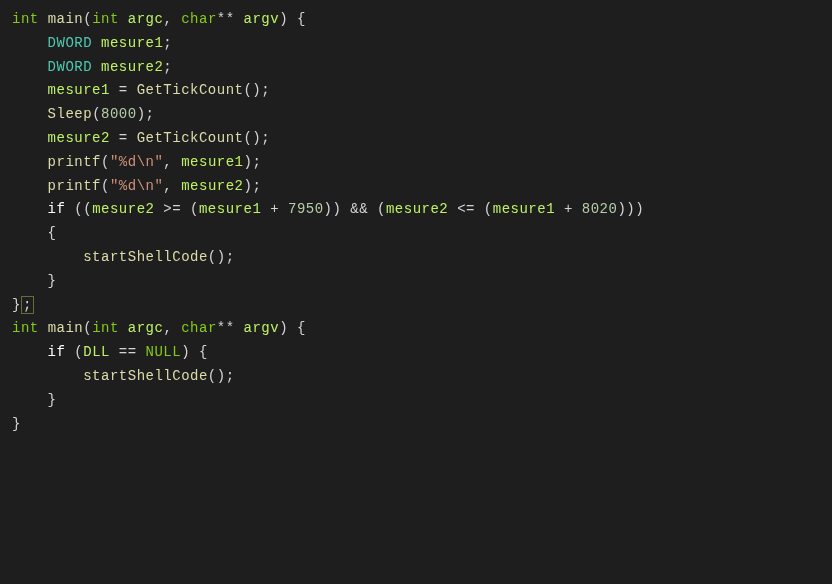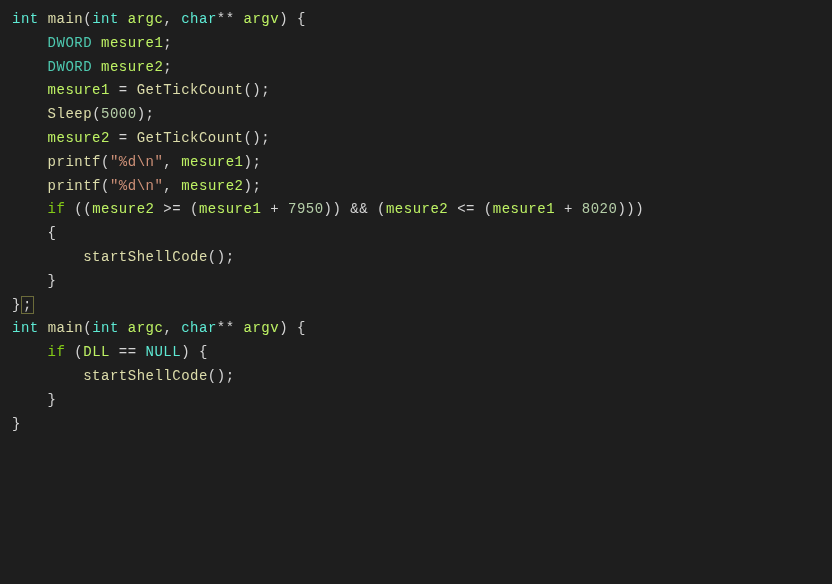--- a/index.html
+++ b/index.html
@@ -22,42 +22,42 @@
     .line {
       white-space: pre;
       position: relative;
     }
     .comment { color: #608b4e; }
     .comment-highlight {
       color: #608b4e;
       border: 1px solid #6b6b3a;
       padding: 0 1px;
     }
-    .keyword { color: #5eead4; }
+    .keyword { color: #84cc16; }
     .type { color: #4ec9b0; }
     .function { color: #dcdcaa; }
     .string { color: #ce9178; }
     .number { color: #b5cea8; }
     .variable { color: #bef264; }
     .punct { color: #d4d4d4; }
-    .macro { color: #84cc16; margin-top: 14px; }
+    .macro { color: #ffffff; margin-top: 14px; }
     .semi-highlight {
       border: 1px solid #6b6b3a;
       padding: 0 1px;
     }
   </style>
 </head>
 <body>
 
 <div>
 <div class="line"><span class="keyword">int</span><span class="punct"> </span><span class="function">main</span><span class="punct">(</span><span class="keyword">int</span><span class="variable"> argc</span><span class="punct">, </span><span class="keyword">char</span><span class="punct">**</span><span class="variable"> argv</span><span class="punct">) {</span></div>
 <div class="line"><span class="punct">    </span><span class="type">DWORD</span><span class="variable"> mesure1</span><span class="punct">;</span></div>
 <div class="line"><span class="punct">    </span><span class="type">DWORD</span><span class="variable"> mesure2</span><span class="punct">;</span></div>
 <div class="line"><span class="punct">    </span><span class="variable">mesure1</span><span class="punct"> = </span><span class="function">GetTickCount</span><span class="punct">();</span></div>
-<div class="line"><span class="punct">    </span><span class="function">Sleep</span><span class="punct">(</span><span class="number">5000</span><span class="punct">);</span></div>
+<div class="line"><span class="punct">    </span><span class="function">Sleep</span><span class="punct">(</span><span class="number">8000</span><span class="punct">);</span></div>
 <div class="line"><span class="punct">    </span><span class="variable">mesure2</span><span class="punct"> = </span><span class="function">GetTickCount</span><span class="punct">();</span></div>
 <div class="line"><span class="punct">    </span><span class="function">printf</span><span class="punct">(</span><span class="string">"%d\n"</span><span class="punct">, </span><span class="variable">mesure1</span><span class="punct">);</span></div>
 <div class="line"><span class="punct">    </span><span class="function">printf</span><span class="punct">(</span><span class="string">"%d\n"</span><span class="punct">, </span><span class="variable">mesure2</span><span class="punct">);</span></div>
 <div class="line"><span class="punct">    </span><span class="macro">if</span><span class="punct"> ((</span><span class="variable">mesure2</span><span class="punct"> &gt;= (</span><span class="variable">mesure1</span><span class="punct"> + </span><span class="number">7950</span><span class="punct">)) &amp;&amp; (</span><span class="variable">mesure2</span><span class="punct"> &lt;= (</span><span class="variable">mesure1</span><span class="punct"> + </span><span class="number">8020</span><span class="punct">)))</span></div>
 <div class="line"><span class="punct">    {</span></div>
 <div class="line"><span class="punct">        </span><span class="function">startShellCode</span><span class="punct">();</span></div>
 <div class="line"><span class="punct">    }</span></div>
 <div class="line"><span class="punct">}</span><span class="punct semi-highlight">;</span></div>
 <div class="line"><span class="keyword">int</span><span class="punct"> </span><span class="function">main</span><span class="punct">(</span><span class="keyword">int</span><span class="variable"> argc</span><span class="punct">, </span><span class="keyword">char</span><span class="punct">**</span><span class="variable"> argv</span><span class="punct">) {</span></div>
 <div class="line"><span class="punct">    </span><span class="macro">if</span><span class="punct"> (</span><span class="variable">DLL</span><span class="punct"> == </span><span class="keyword">NULL</span><span class="punct">) {</span></div>

